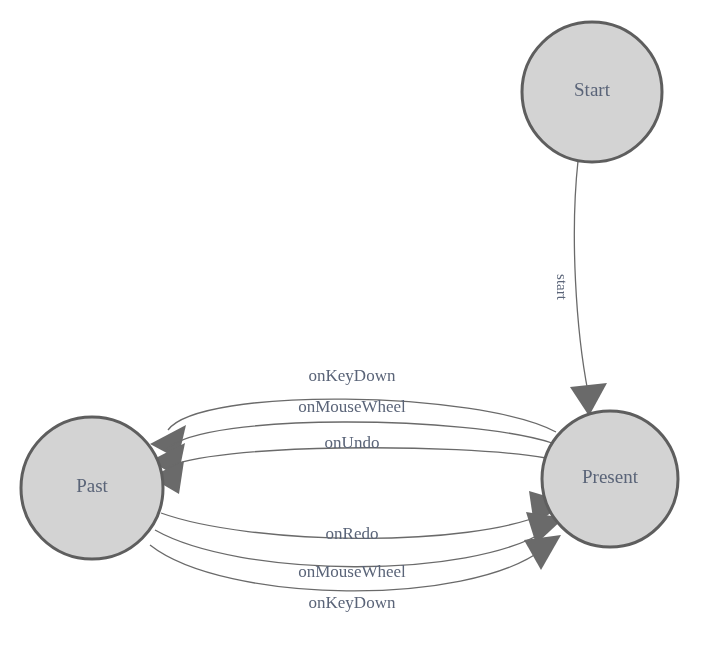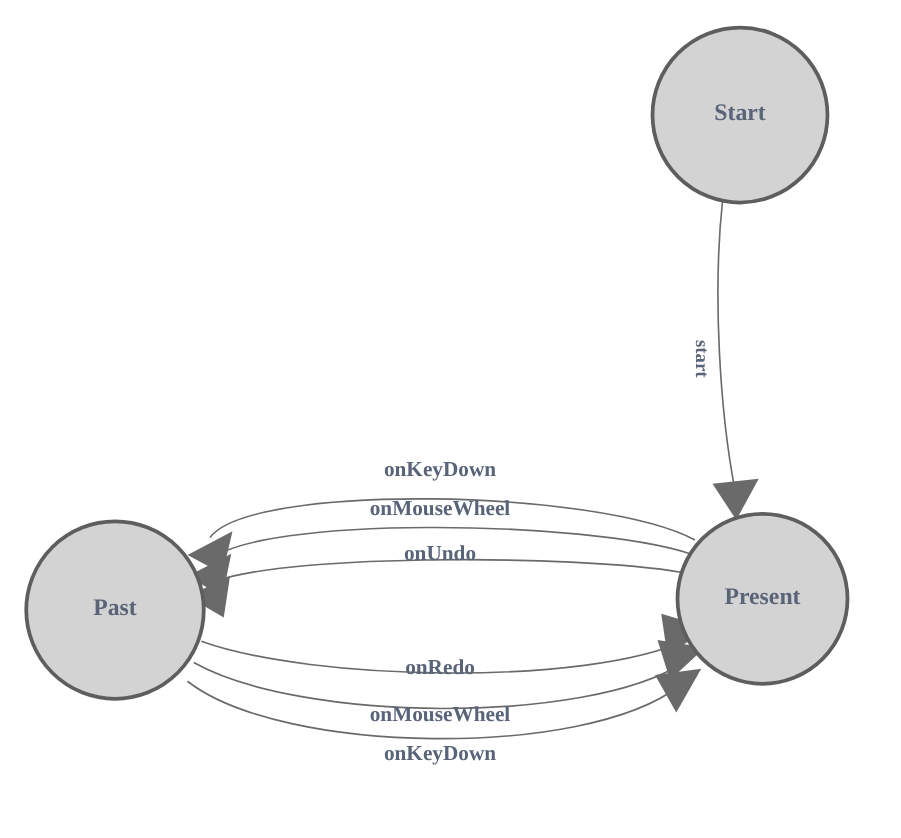--- a/index.html
+++ b/index.html
@@ -12,21 +12,20 @@
     width: 721px;
     height: 670px;
     overflow: hidden;
     font-family: "Liberation Serif", "DejaVu Serif", serif;
   }
   #diagram-canvas {
     position: relative;
     width: 721px;
     height: 572px;
     background: #ffffff;
-    font-weight: bold;
   }
   svg.graph {
     position: absolute;
     top: 0;
     left: 0;
     width: 721px;
     height: 670px;
     display: block;
   }
   .node-shape {

